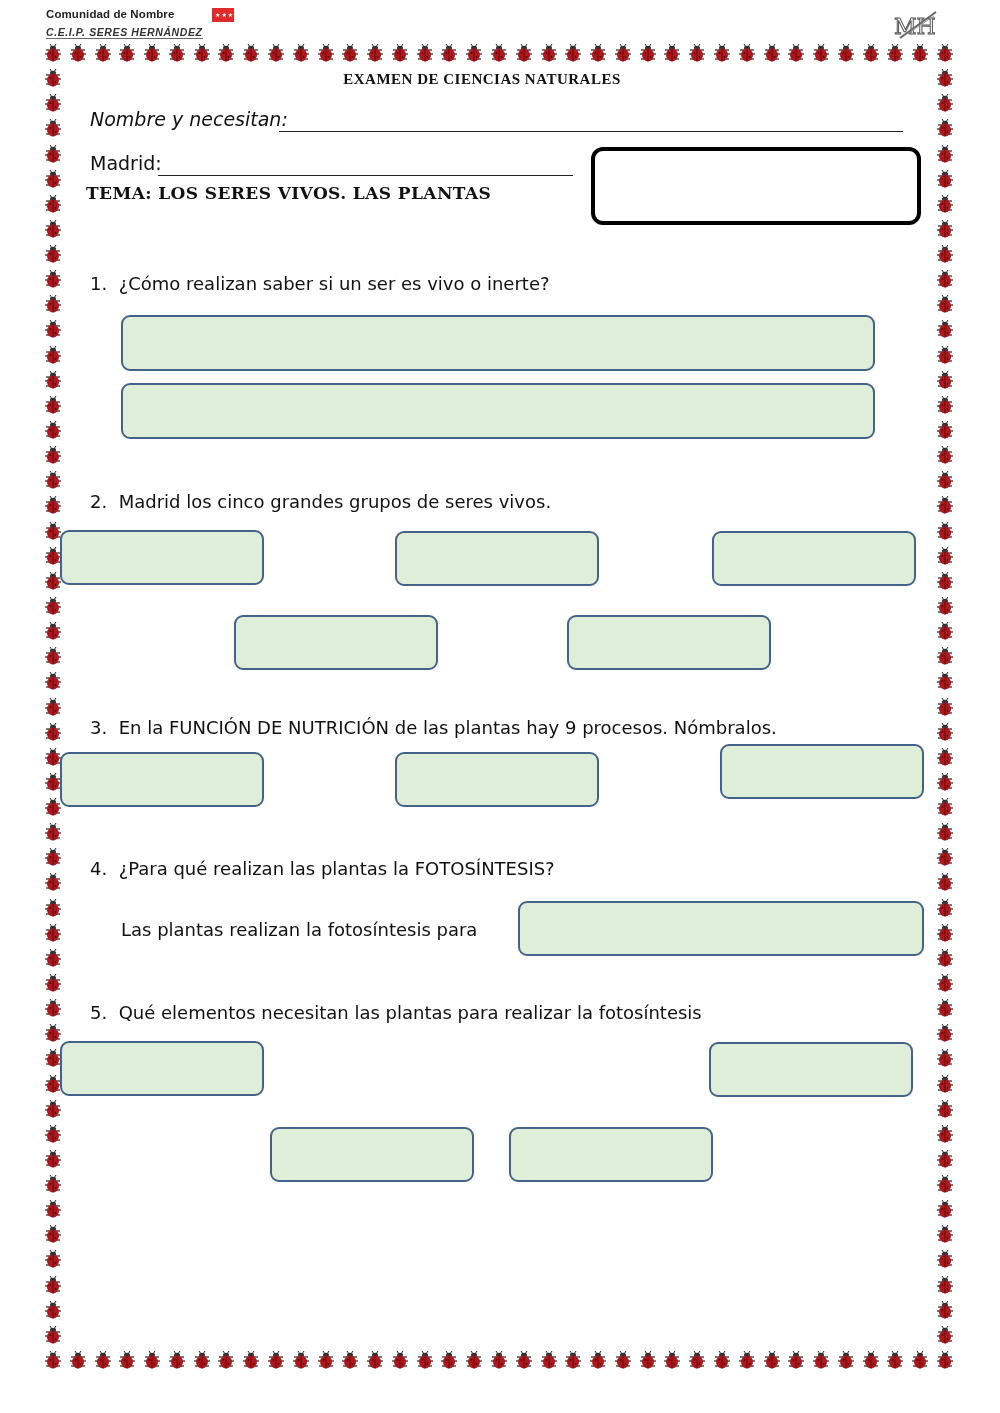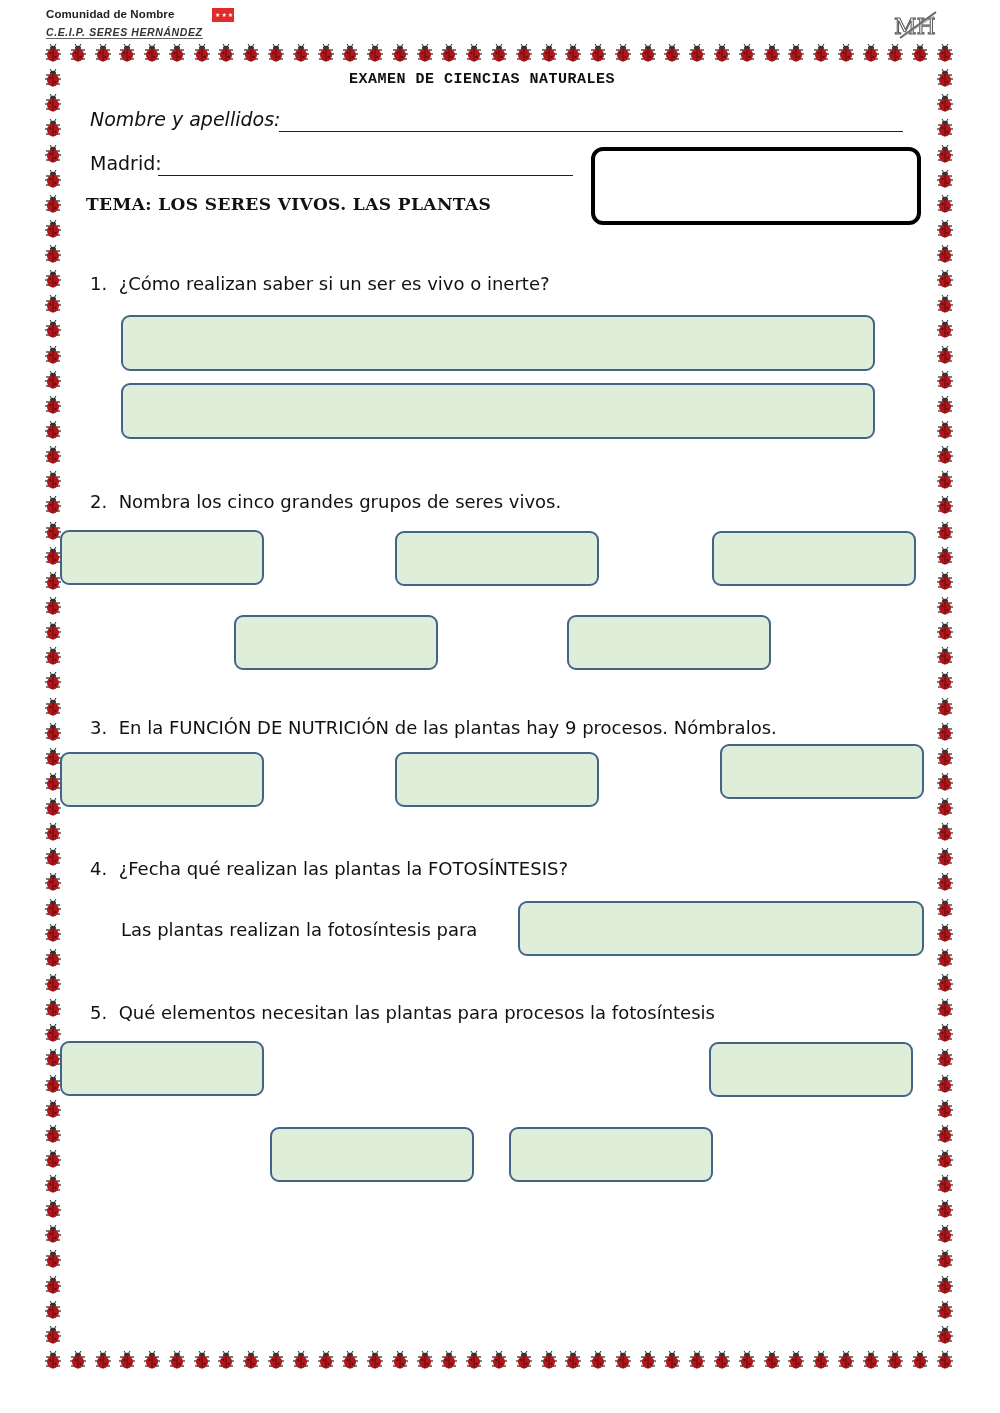--- a/index.html
+++ b/index.html
@@ -5,25 +5,25 @@
   html, body { margin:0; padding:0; }
   body { width:1000px; height:1413px; background:#ffffff; position:relative; overflow:hidden;
          font-family:"DejaVu Sans", sans-serif; color:#111; }
   .abs { position:absolute; }
   .hdr1 { left:46px; top:8px; font-family:"Liberation Sans", sans-serif; font-weight:bold; font-size:11.5px; color:#222; letter-spacing:0.1px; }
   .madrid-flag { left:212px; top:8px; width:22px; height:14px; background:#e02b2b; }
   .madrid-flag span { position:absolute; top:4px; font-size:6px; color:#fff; letter-spacing:1px; left:3px; line-height:6px; }
   .hdr2 { left:46px; top:26px; font-family:"Liberation Sans", sans-serif; font-weight:bold; font-style:italic; font-size:10.5px; color:#333; letter-spacing:0.6px; border-bottom:1px solid #666; }
   .logo { left:890px; top:8px; width:50px; height:32px; }
   .bug { position:absolute; width:20px; height:20px; }
-  .title { left:0; width:964px; top:71px; text-align:center; font-family:Liberation Mono, monospace; font-weight:bold; font-size:15px; letter-spacing:0.5px; }
+  .title { left:0; width:964px; top:71px; text-align:center; font-family:Liberation Serif, serif; font-weight:bold; font-size:15px; letter-spacing:0.5px; }
   .field-label { font-size:19px; }
   .italic { font-style:italic; }
   .uline { position:absolute; border-bottom:1.5px solid #222; }
-  .tema { left:86px; top:194px; font-family:"DejaVu Serif", serif; font-weight:bold; font-size:17px; letter-spacing:0.4px; }
+  .tema { left:86px; top:183px; font-family:"DejaVu Serif", serif; font-weight:bold; font-size:17px; letter-spacing:0.4px; }
   .gradebox { left:591px; top:147px; width:322px; height:70px; border:4px solid #000; border-radius:12px; }
   .q { font-size:18px; }
   .ans { position:absolute; background:#dfeed8; border:2px solid #43638a; border-radius:9px; box-sizing:border-box; }
 </style>
 </head>
 <body>
 
 <div class="abs hdr1">Comunidad de Nombre</div>
 <div class="abs madrid-flag">
     <span>★★★</span>
@@ -2147,56 +2147,56 @@
         <ellipse cx="10" cy="5" rx="3" ry="2.2" fill="#333"></ellipse>
         <ellipse cx="10" cy="12" rx="6" ry="6.5" fill="#b0171c"></ellipse>
         <line x1="10" y1="6" x2="10" y2="18.5" stroke="#4a0a0a" stroke-width="0.8"></line>
         <circle cx="7.5" cy="10" r="0.9" fill="#4a0a0a"></circle>
         <circle cx="12.5" cy="14" r="0.9" fill="#4a0a0a"></circle>
       </svg></div>
   </div>
 
 <div class="abs title">EXAMEN DE CIENCIAS NATURALES</div>
 
-<div class="abs field-label italic" style="left:90px; top:108px;">Nombre y apellidos:</div>
+<div class="abs field-label italic" style="left:90px; top:108px;">Nombre y necesitan:</div>
 <div class="uline" style="left:279px; top:110px; width:624px; height:21px;"></div>
 
 <div class="abs field-label" style="left:90px; top:152px;">Madrid:</div>
 <div class="uline" style="left:158px; top:154px; width:415px; height:21px;"></div>
 
 <div class="abs tema">TEMA: LOS SERES VIVOS. LAS PLANTAS</div>
 <div class="abs gradebox"></div>
 
 <div class="abs q" style="left:90px; top:273px;">
   <span>1.</span>&nbsp;&nbsp;<span>¿Cómo realizan saber si un ser es vivo o inerte?</span>
 </div>
 <div class="ans" style="left:121px; top:315px; width:754px; height:56px;"></div>
 <div class="ans" style="left:121px; top:383px; width:754px; height:56px;"></div>
 
 <div class="abs q" style="left:90px; top:491px;">
-  <span>2.</span>&nbsp;&nbsp;<span>Nombra los cinco grandes grupos de seres vivos.</span>
+  <span>2.</span>&nbsp;&nbsp;<span>Madrid los cinco grandes grupos de seres vivos.</span>
 </div>
 <div class="ans" style="left:60px; top:530px; width:204px; height:55px;"></div>
 <div class="ans" style="left:395px; top:531px; width:204px; height:55px;"></div>
 <div class="ans" style="left:712px; top:531px; width:204px; height:55px;"></div>
 <div class="ans" style="left:234px; top:615px; width:204px; height:55px;"></div>
 <div class="ans" style="left:567px; top:615px; width:204px; height:55px;"></div>
 
 <div class="abs q" style="left:90px; top:717px;">
   <span>3.</span>&nbsp;&nbsp;<span>En la FUNCIÓN DE NUTRICIÓN  de las plantas hay 9 procesos. Nómbralos.</span>
 </div>
 <div class="ans" style="left:60px; top:752px; width:204px; height:55px;"></div>
 <div class="ans" style="left:395px; top:752px; width:204px; height:55px;"></div>
 <div class="ans" style="left:720px; top:744px; width:204px; height:55px;"></div>
 
 <div class="abs q" style="left:90px; top:858px;">
-  <span>4.</span>&nbsp;&nbsp;<span>¿Fecha qué realizan las plantas la FOTOSÍNTESIS?</span>
+  <span>4.</span>&nbsp;&nbsp;<span>¿Para qué realizan las plantas la FOTOSÍNTESIS?</span>
 </div>
 <div class="abs q" style="left:121px; top:919px;">Las plantas realizan la fotosíntesis para</div>
 <div class="ans" style="left:518px; top:901px; width:406px; height:55px;"></div>
 
 <div class="abs q" style="left:90px; top:1002px;">
-  <span>5.</span>&nbsp;&nbsp;<span>Qué elementos necesitan las plantas para procesos la fotosíntesis</span>
+  <span>5.</span>&nbsp;&nbsp;<span>Qué elementos necesitan las plantas para realizar la fotosíntesis</span>
 </div>
 <div class="ans" style="left:60px; top:1041px; width:204px; height:55px;"></div>
 <div class="ans" style="left:709px; top:1042px; width:204px; height:55px;"></div>
 <div class="ans" style="left:270px; top:1127px; width:204px; height:55px;"></div>
 <div class="ans" style="left:509px; top:1127px; width:204px; height:55px;"></div>
 
 </body></html>

